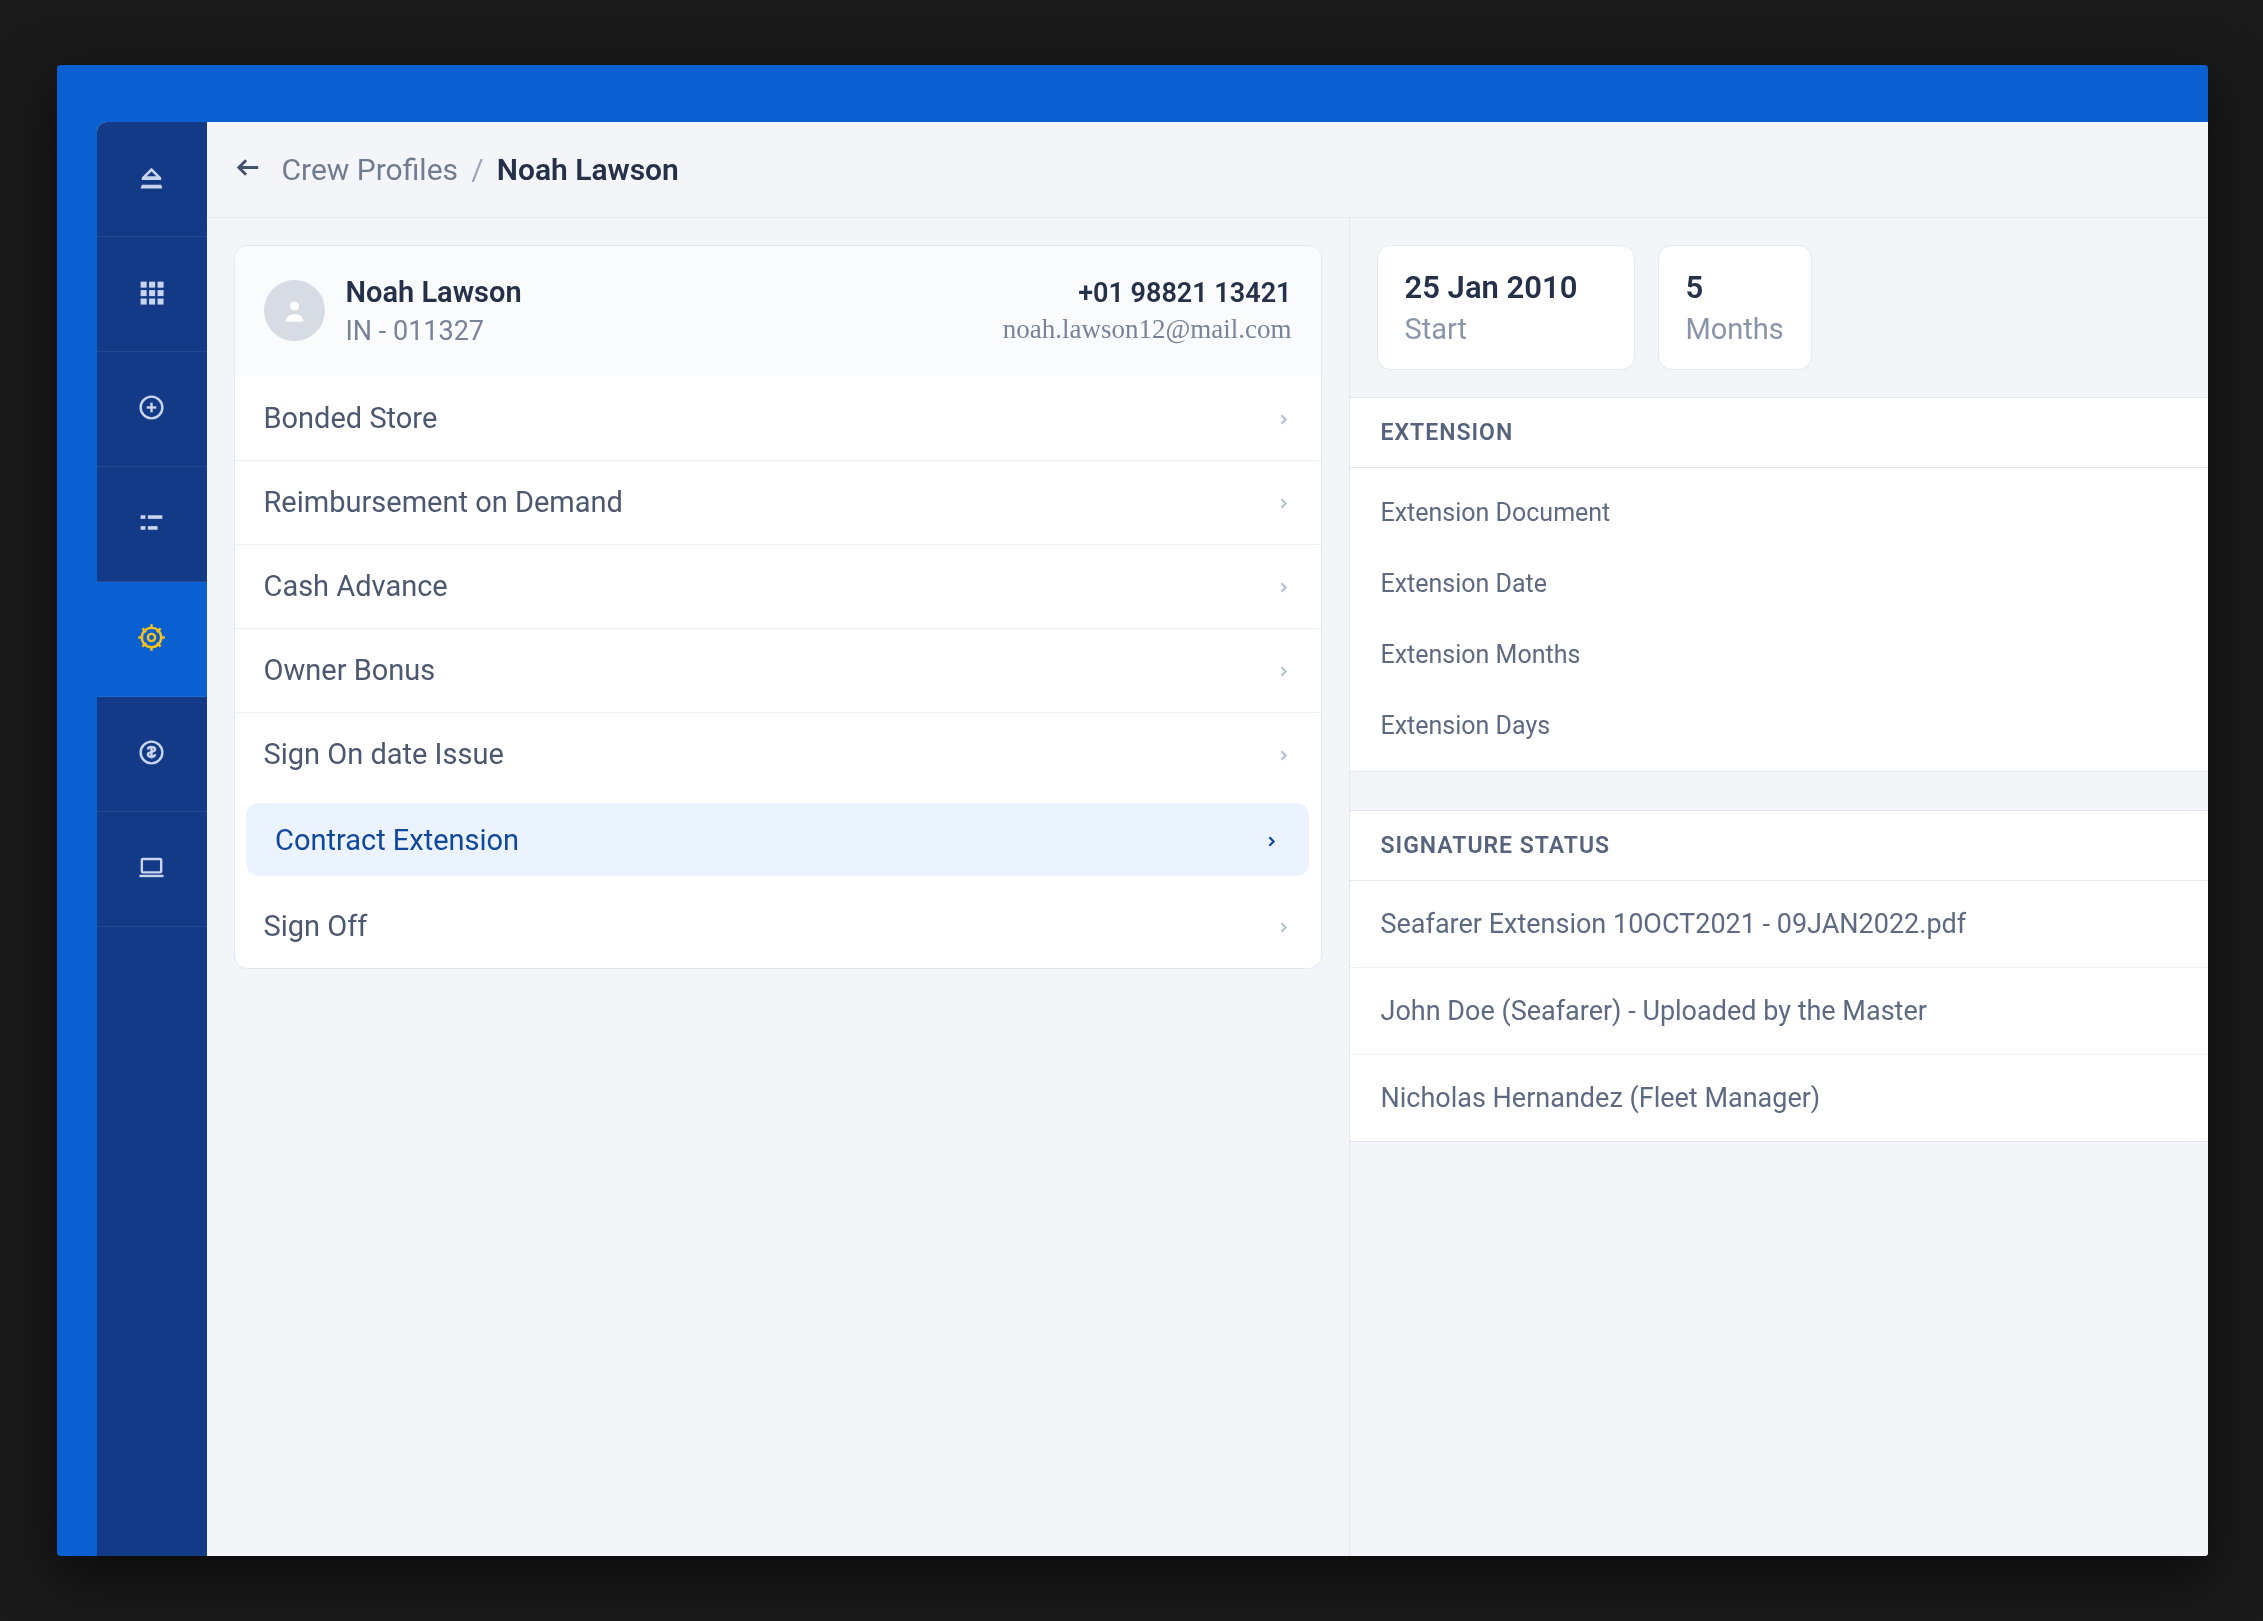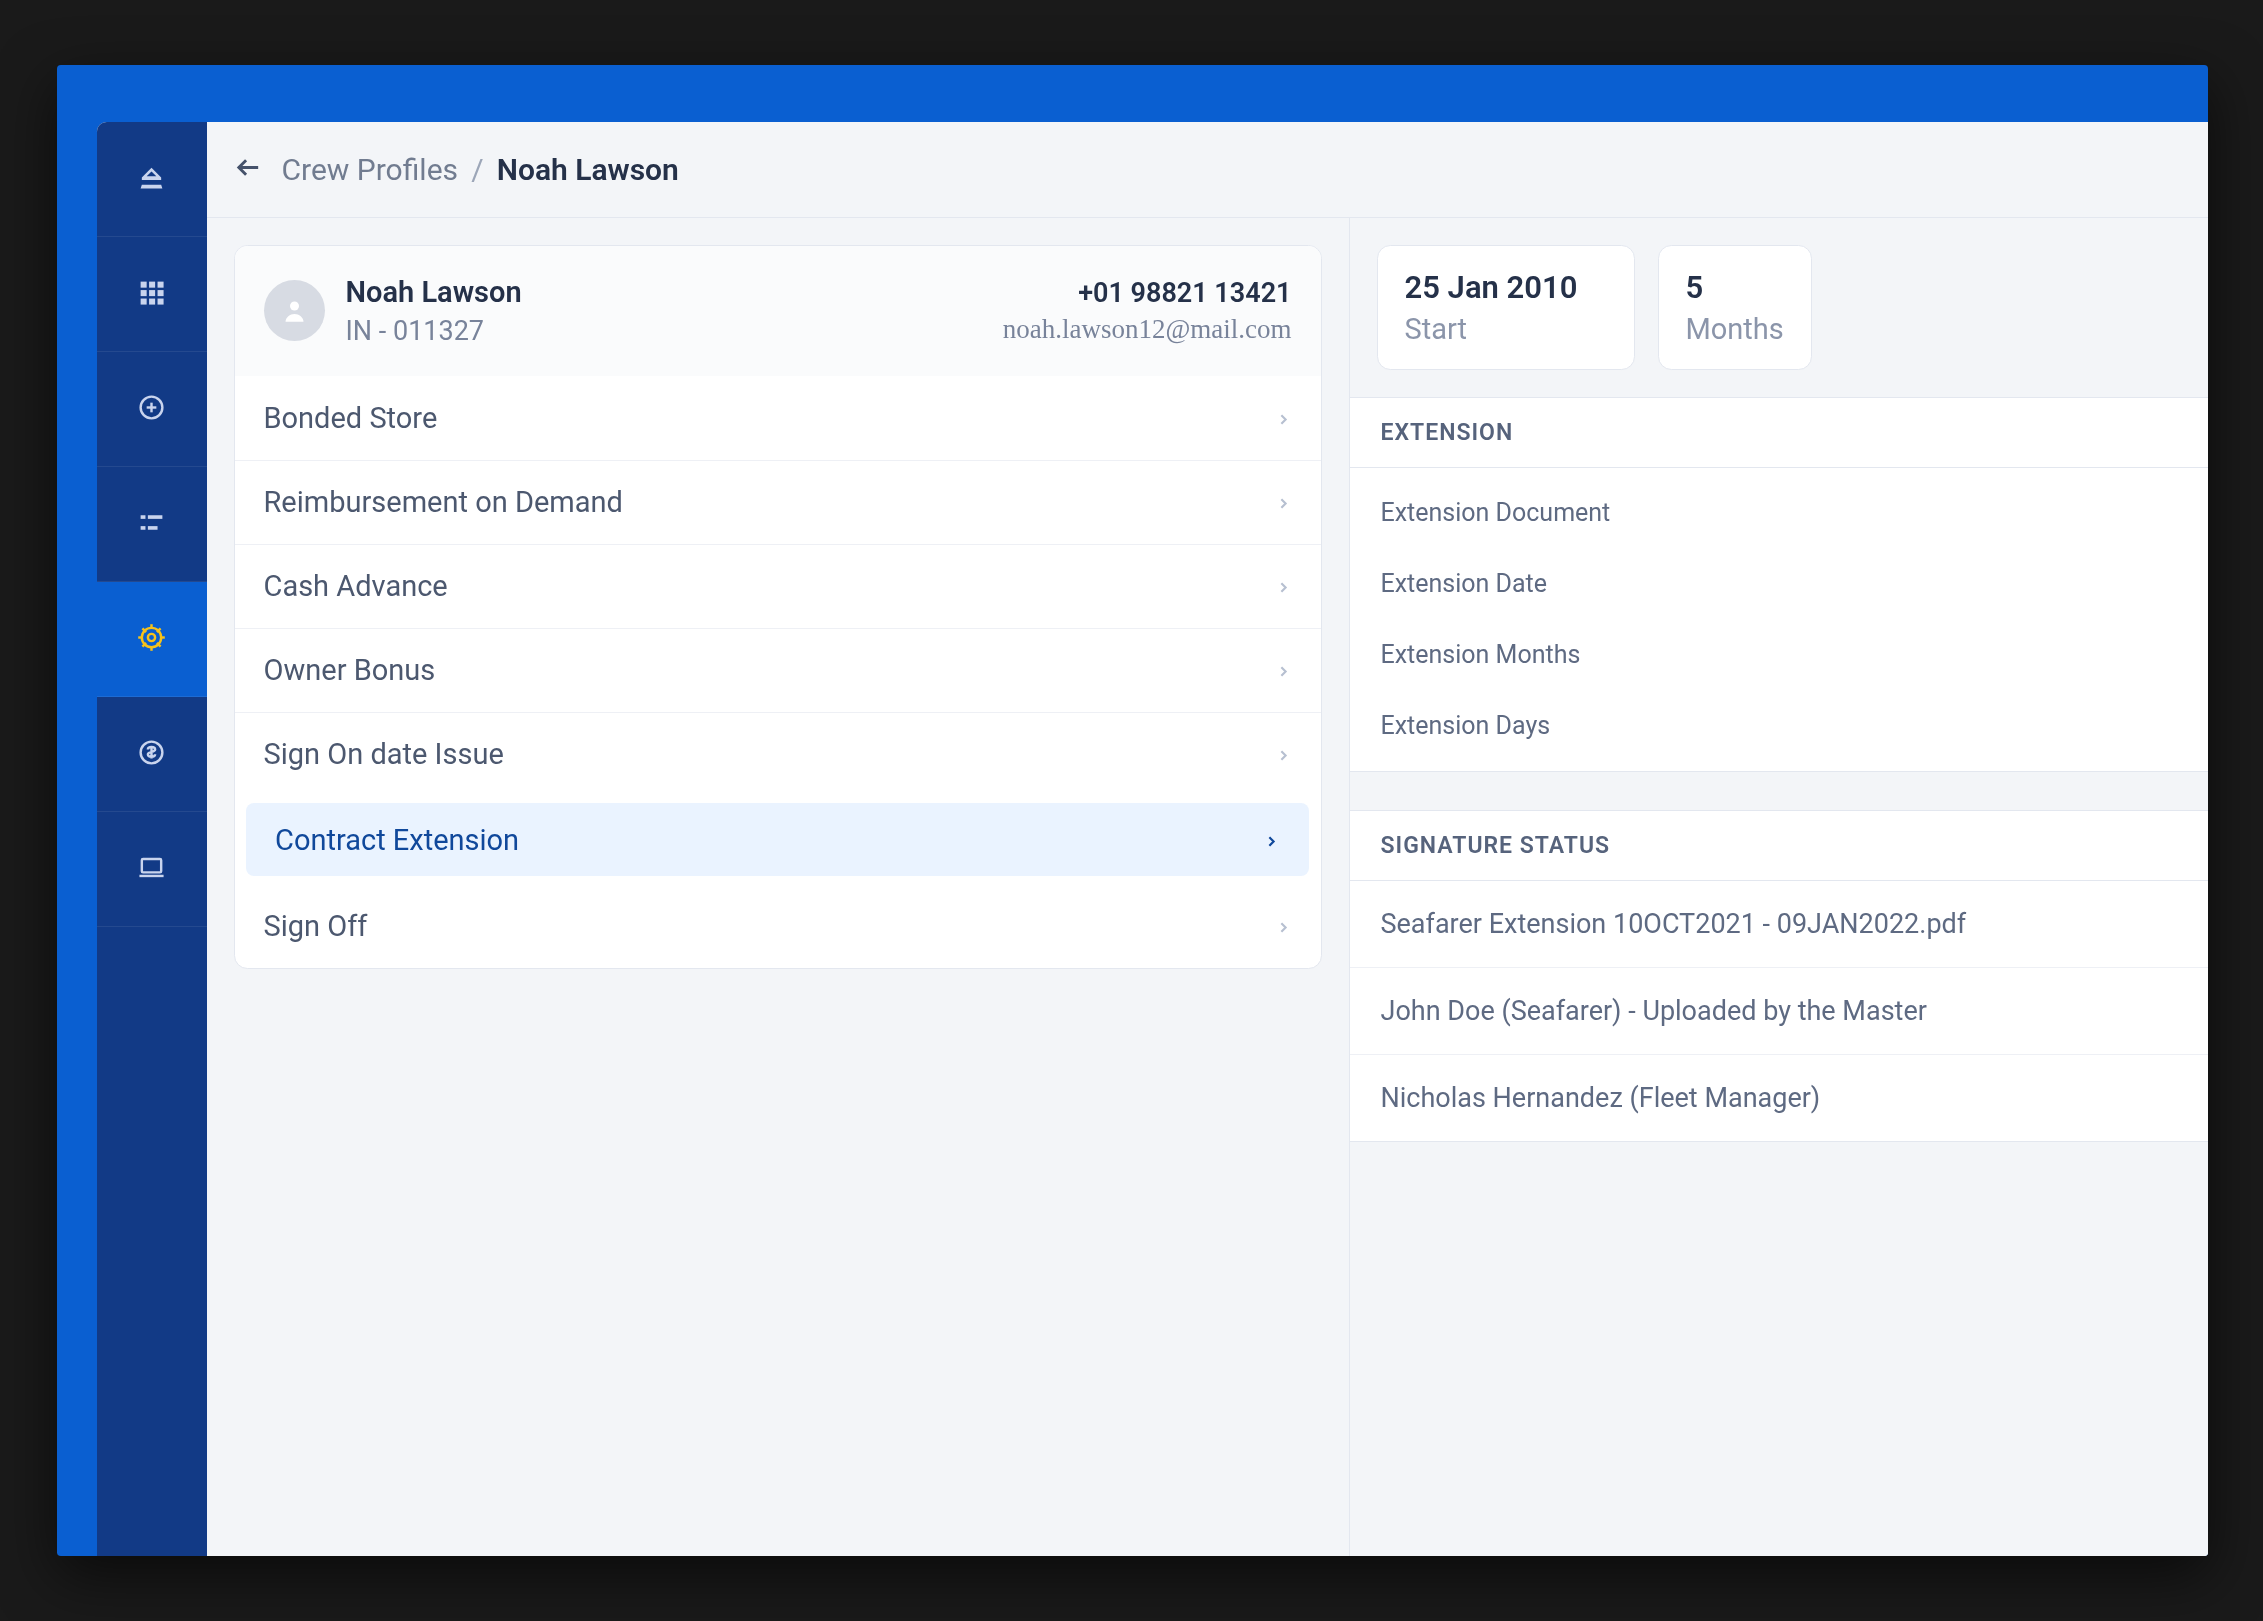--- a/index.html
+++ b/index.html
@@ -133,21 +133,21 @@
   font-size: 29px;
   color: #4c586f;
   cursor: pointer;
   gap: 12px;
 }
 .menu-item:first-child { border-top: none; }
 .menu-item .chev { color: #b7c0d1; }
 .menu-item.active {
   background: #eaf3ff;
   color: #10489b;
-  border-radius: 8px;
+  border-radius: 13px;
   margin: 7.6px 11.5px;
   height: 73px;
   border-top: none;
 }
 .menu-item.active + .menu-item { border-top: none; }
 .menu-item.active .chev { color: #10489b; }
 
 .right-pane {
   flex: 1;
   border-left: 1px solid #e3e7ef;

